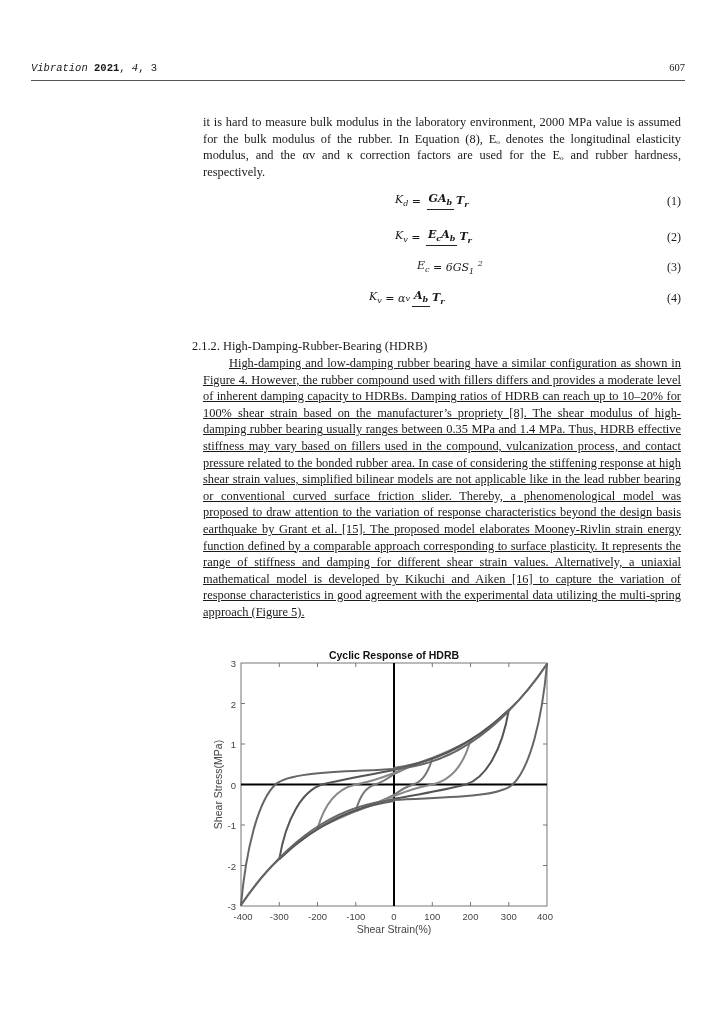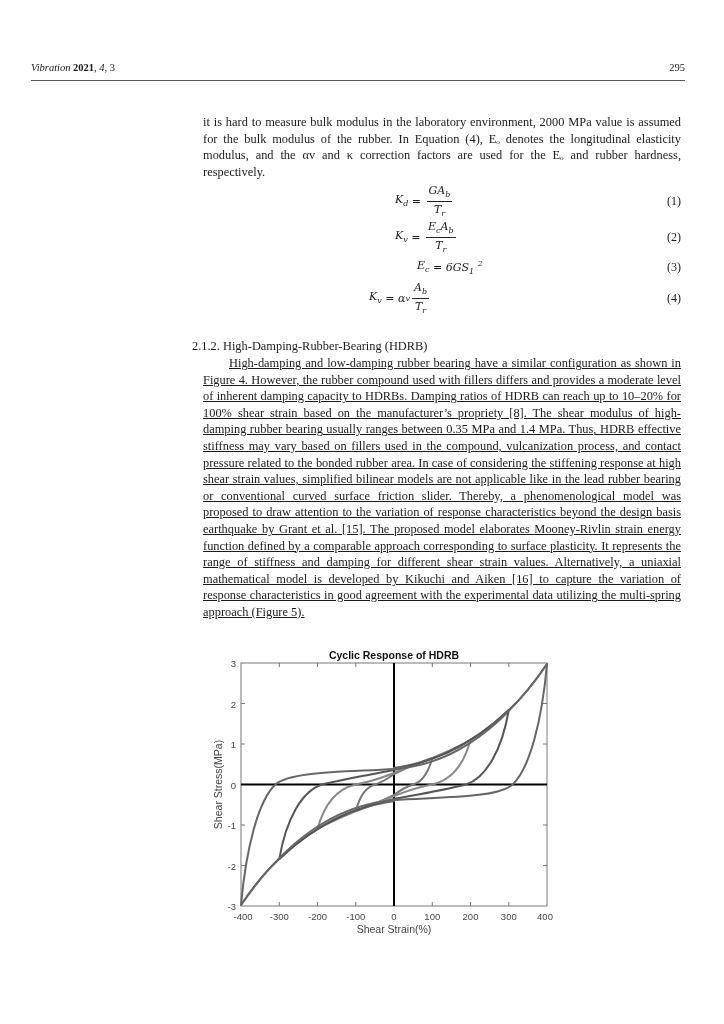--- a/index.html
+++ b/index.html
@@ -1,44 +1,44 @@
 <!DOCTYPE html>
 <html><head>
 <meta charset="utf-8">
 <style>
   html, body { margin:0; padding:0; background:#ffffff; }
   body { width:724px; height:1024px; position:relative; overflow:hidden; font-family:"Liberation Serif", serif; color:#1a1a1a; }
   .header { position:absolute; left:31px; top:60px; width:654px; height:20px; border-bottom:1px solid #555; font-size:10.5px; }
-  .header .left { position:absolute; left:0; top:2px; }
+  .header .left { position:absolute; left:0; top:2px;font-family:Liberation Mono, monospace; }
   .header .left i { font-style:italic; }
   .header .left b { font-weight:bold; }
   .header .right { position:absolute; right:0; top:2px; }
   .para { position:absolute; left:203px; width:478px; font-size:12.4px; line-height:16.6px; text-align:justify; }
   .para.indent { text-indent:26px;text-decoration:underline; }
   .eq { position:absolute; left:203px; width:478px; font-size:12px; }
   .eq .num { position:absolute; right:0; top:50%; transform:translateY(-50%); font-family:"Liberation Serif", serif; font-size:12px; }
   .eq .math { position:absolute; font-family:"DejaVu Serif", serif; font-style:italic; font-size:11px; display:flex; align-items:center; white-space:nowrap; }
-  .frac { display:inline-flex; flex-direction:column; align-items:center; margin:0 2px; }
+  .frac { display:inline-flex; align-items:center; margin:0 2px;font-weight:bold; }
   .frac .n { border-bottom:1px solid #222; padding:0 2px 1px; }
   .frac .d { padding:1px 2px 0; }
   .heading { position:absolute; left:192px; top:339px; font-size:12.4px; }
   sub, sup { font-size:8px; }
   .chart { position:absolute; left:200px; top:640px; width:370px; height:305px; }
   .chart svg { position:absolute; left:0; top:0; }
   .ctext { font-family:"Liberation Sans", sans-serif; }
 </style>
 </head>
 <body>
 
 <div class="header">
   <span class="left"><i>Vibration</i> <b>2021</b>, <i>4</i>, <span>3</span></span>
-  <span class="right">295</span>
+  <span class="right">607</span>
 </div>
 
-<div class="para" style="top:114px;">it is hard to measure bulk modulus in the laboratory environment, 2000 MPa value is assumed for the bulk modulus of the rubber. In Equation (4), Eₒ denotes the longitudinal elasticity modulus, and the αv and κ correction factors are used for the Eₒ and rubber hardness, respectively.</div>
+<div class="para" style="top:114px;">it is hard to measure bulk modulus in the laboratory environment, 2000 MPa value is assumed for the bulk modulus of the rubber. In Equation (8), Eₒ denotes the longitudinal elasticity modulus, and the αv and κ correction factors are used for the Eₒ and rubber hardness, respectively.</div>
 
 <div class="eq" style="top:184px;height:34px;">
   <div class="math" style="left:192px;top:0;height:34px;">
     <span>K<sub>d</sub></span>&nbsp;=&nbsp;
     <span class="frac">
         <span class="n">GA<sub>b</sub></span>
         <span class="d">T<sub>r</sub></span>
       </span>
   </div>
   <span class="num">(1)</span>

